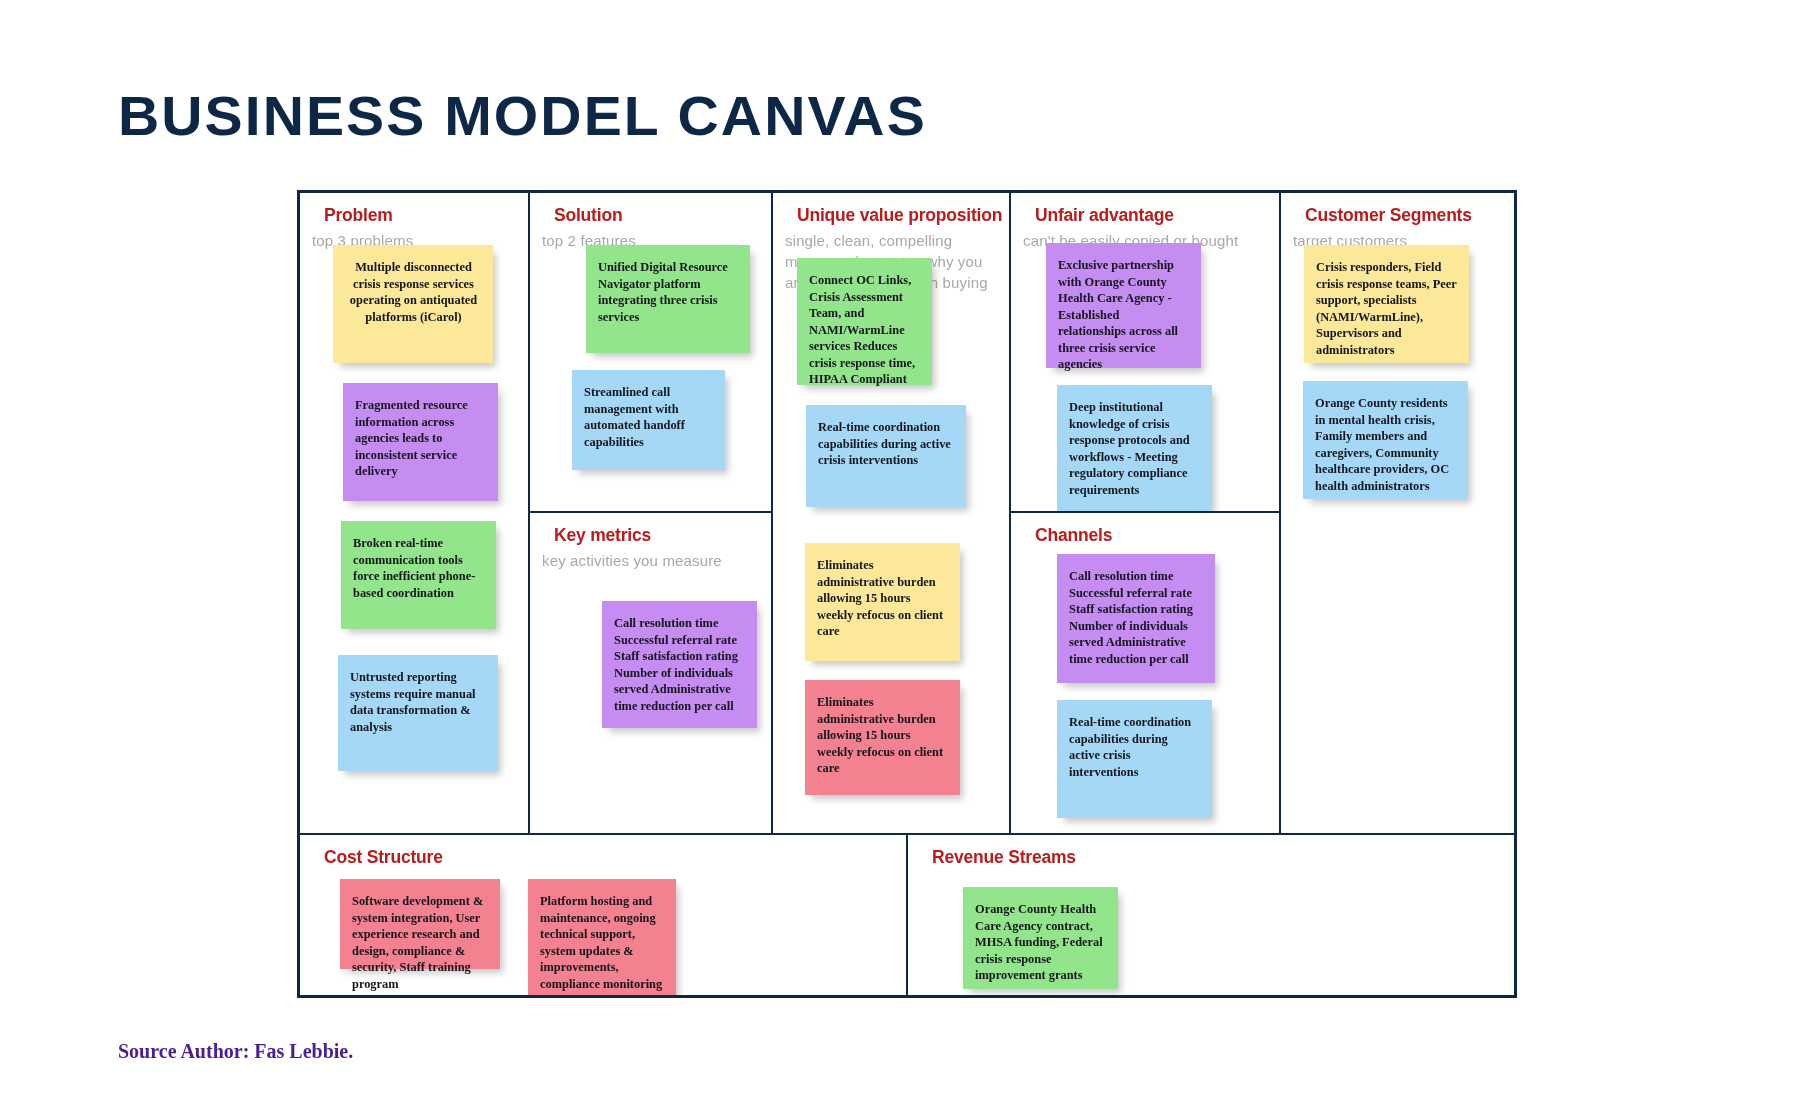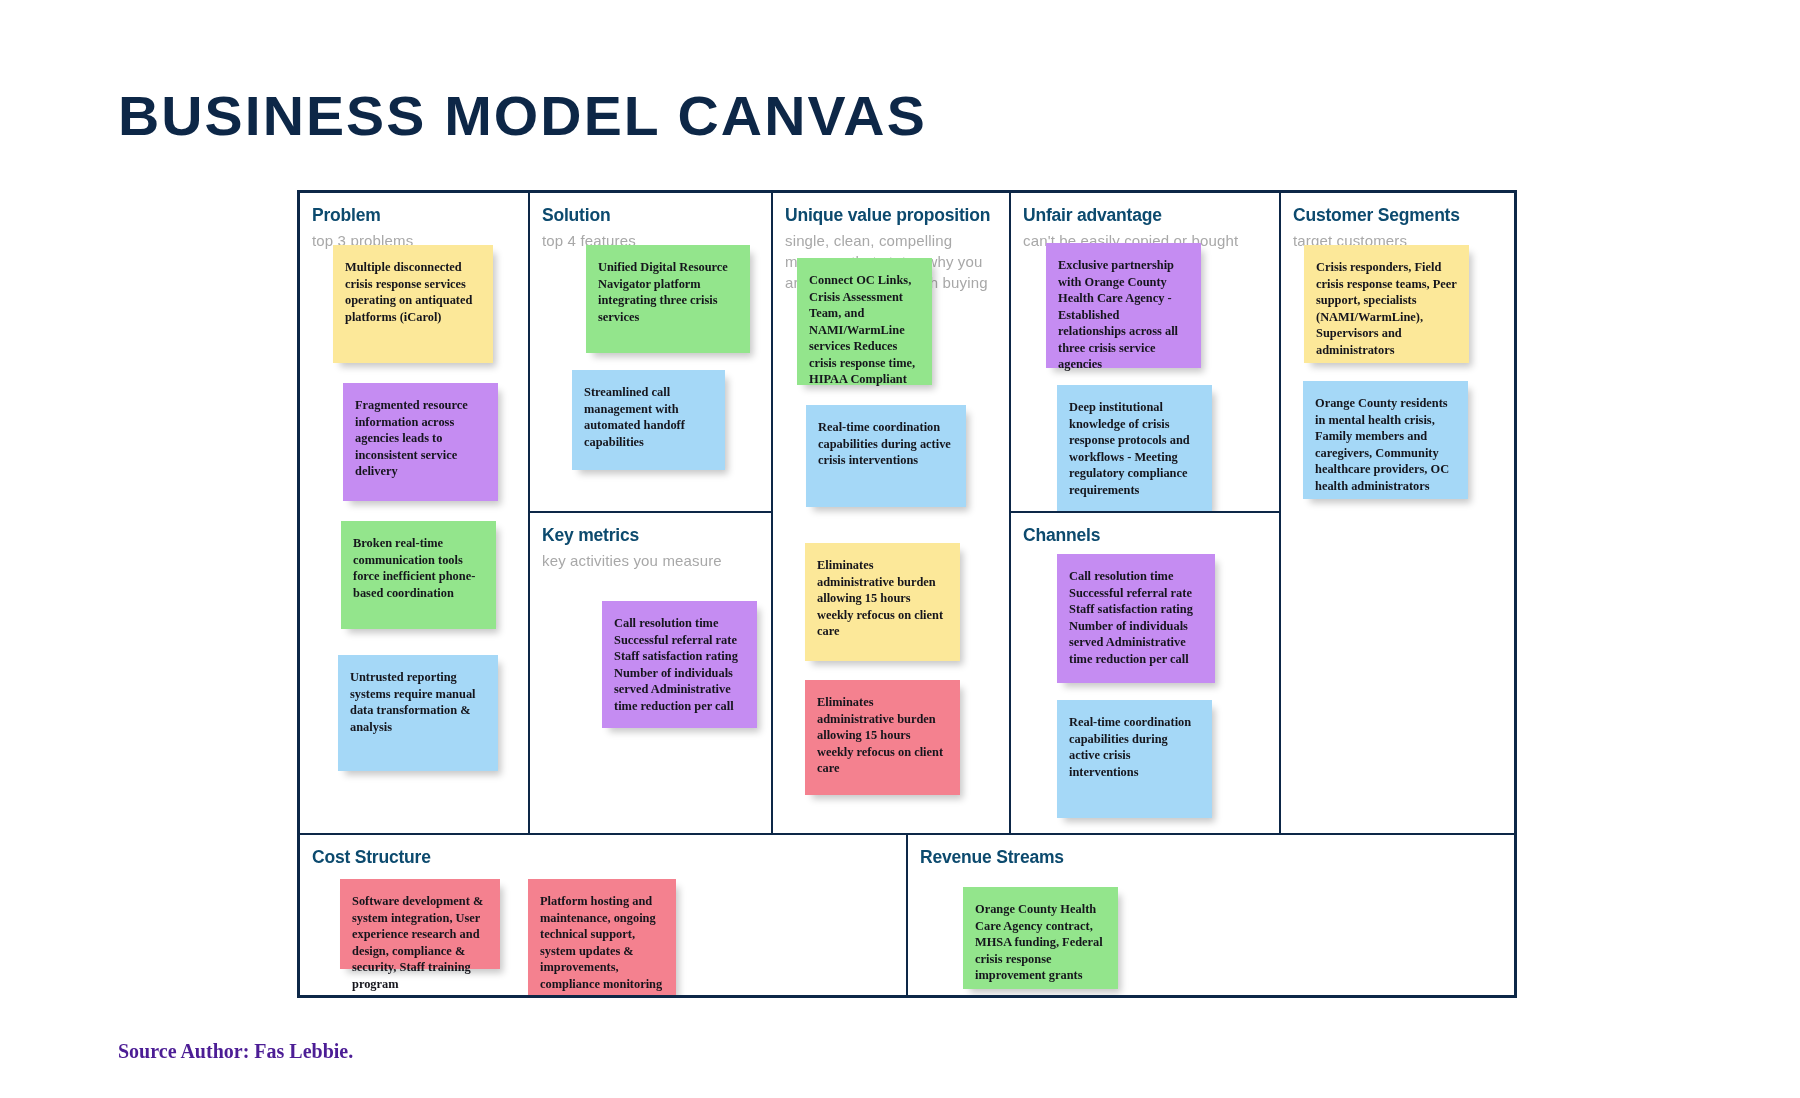--- a/index.html
+++ b/index.html
@@ -41,22 +41,22 @@
     box-sizing:border-box;
     overflow:hidden;
   }
   .bdr-r{border-right:2px solid #0d2747;}
   .bdr-b{border-bottom:2px solid #0d2747;}
 
   .cell-head{
     font-family:"Liberation Sans", sans-serif;
     font-weight:bold;
     font-size:17.5px;
-    color:#0c4a6e;
-    margin:13px 0 0 12px;
+    color:#b91c1c;
+    margin:13px 0 0 24px;
     letter-spacing:-0.2px;
     line-height:1.1;
   }
   .cell-sub{
     font-family:"Liberation Sans", sans-serif;
     font-size:15px;
     color:#a8a8a8;
     margin:6px 0 0 12px;
     line-height:1.38;
     letter-spacing:0.15px;
@@ -95,29 +95,29 @@
 </head>
 <body>
 
 <div id="canvas-title">BUSINESS MODEL CANVAS</div>
 
 <div id="canvas-frame">
 
   <div class="cell bdr-r bdr-b" style="left:0;top:0;width:230px;height:642px;">
     <div class="cell-head">Problem</div>
     <div class="cell-sub">top 3 problems</div>
-    <div class="note c-yellow" style="left:33px;top:52px;width:160px;height:118px;">Multiple disconnected crisis response services operating on antiquated platforms (iCarol)</div>
+    <div class="note c-yellow" style="left:33px;top:52px;width:160px;height:118px;text-align:center;">Multiple disconnected crisis response services operating on antiquated platforms (iCarol)</div>
     <div class="note c-purple" style="left:43px;top:190px;width:155px;height:118px;">Fragmented resource information across agencies leads to inconsistent service delivery</div>
     <div class="note c-green" style="left:41px;top:328px;width:155px;height:108px;">Broken real-time communication tools force inefficient phone-based coordination</div>
     <div class="note c-blue" style="left:38px;top:462px;width:160px;height:116px;">Untrusted reporting systems require manual data transformation &amp; analysis</div>
   </div>
 
   <div class="cell bdr-r bdr-b" style="left:230px;top:0;width:243px;height:320px;">
     <div class="cell-head">Solution</div>
-    <div class="cell-sub">top 4 features</div>
+    <div class="cell-sub">top 2 features</div>
     <div class="note c-green" style="left:56px;top:52px;width:164px;height:108px;">Unified Digital Resource Navigator platform integrating three crisis services</div>
     <div class="note c-blue" style="left:42px;top:177px;width:153px;height:100px;">Streamlined call management with automated handoff capabilities</div>
   </div>
 
   <div class="cell bdr-r bdr-b" style="left:230px;top:320px;width:243px;height:322px;">
     <div class="cell-head">Key metrics</div>
     <div class="cell-sub">key activities you measure</div>
     <div class="note c-purple" style="left:72px;top:88px;width:155px;height:127px;">Call resolution time Successful referral rate Staff satisfaction rating Number of individuals served Administrative time reduction per call</div>
   </div>
 

